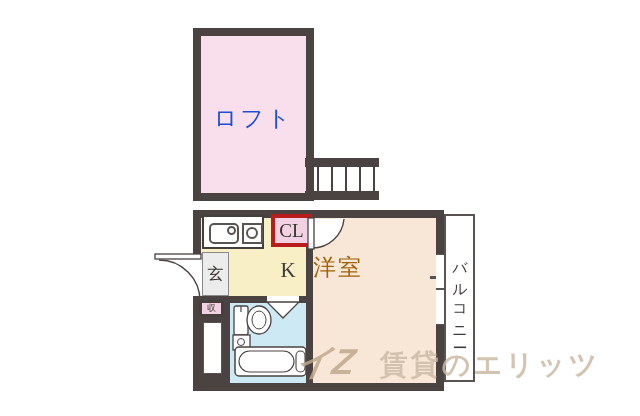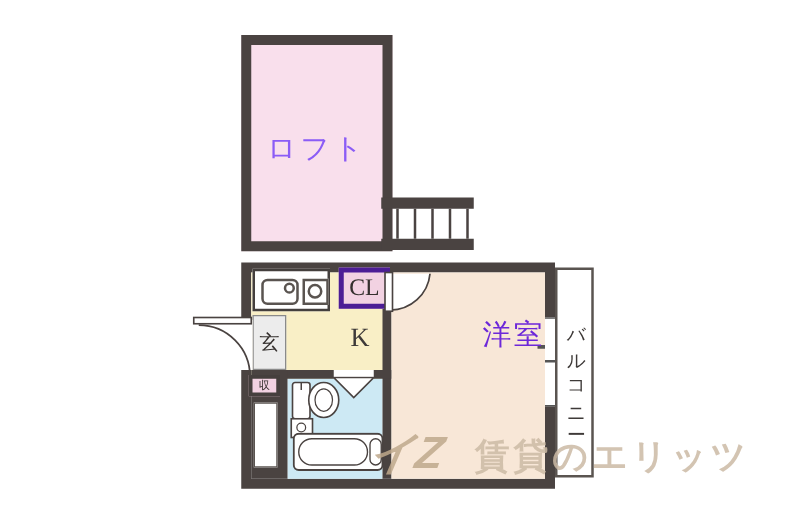--- a/index.html
+++ b/index.html
@@ -9,21 +9,21 @@
     overflow:hidden;
   }
   .abs{position:absolute;box-sizing:border-box;}
   
   .loft{
     left:193px;top:28px;width:121px;height:173px;
     border:8px solid #4a4341;background:#f9dfec;
   }
   .loft-label{
     left:201px;top:103px;width:105px;text-align:center;
-    font-size:23px;letter-spacing:3px;color:#8b5cf6;
+    font-size:23px;letter-spacing:3px;color:#1d4ed8;
   }
   .ladder{
     left:305px;top:158px;width:74px;height:42px;
     border-top:9px solid #4a4341;border-bottom:9px solid #4a4341;
   }
   .rung{position:absolute;top:0;width:2px;height:24px;background:#4a4341;}
   .unit{
     left:193px;top:210px;width:251px;height:181px;
     border:8px solid #4a4341;background:#ffffff;
   }
@@ -35,21 +35,21 @@
   .wall-left-mass{left:201px;top:296px;width:29px;height:87px;}
   .bath-zone{left:230px;top:303px;width:76px;height:80px;background:#cde9f4;}
   
   .counter{left:202px;top:215px;width:62px;height:34px;background:#fff;border:2px solid #443f3d;}
   .sink{position:absolute;left:5px;top:6px;width:26px;height:17px;border:2px solid #5a5450;border-radius:5px;background:#fff;}
   .faucet{position:absolute;left:16px;top:1px;width:5px;height:5px;border:2px solid #5a5450;border-radius:50%;background:#fff;}
   .stove{position:absolute;left:38px;top:6px;width:17px;height:17px;border:2px solid #5a5450;background:#fff;}
   .burner{position:absolute;left:2px;top:2px;width:8px;height:8px;border:2px solid #5a5450;border-radius:50%;}
   .cl-box{
     left:271px;top:214px;width:41px;height:33px;background:#f2d2e2;
-    border:4px solid #4c1d95;color:#35302e;font-size:19px;
+    border:4px solid #b91c1c;color:#35302e;font-size:19px;
     display:flex;align-items:center;justify-content:center;
   }
   .genkan{
     left:202px;top:252px;width:27px;height:44px;background:#ececec;border:1px solid #8a8a8a;
     display:flex;align-items:center;justify-content:center;font-size:16px;color:#35302e;
   }
   .storage-box{
     left:199px;top:300px;width:25px;height:17px;background:#f2d2e2;border:3px solid #453f3d;
     display:flex;align-items:center;justify-content:center;font-size:9px;color:#35302e;
   }
@@ -62,22 +62,22 @@
     left:444px;top:214px;width:31px;height:168px;background:#fff;border:2px solid #5a5450;
     display:flex;align-items:center;justify-content:center;
   }
   .balcony-label{
     writing-mode:vertical-rl;text-orientation:mixed;
     font-size:15px;letter-spacing:5px;color:#3e3a38;
   }
   
   .k-label{left:270px;top:258px;width:36px;text-align:center;font-size:21px;color:#3e3a38;}
   .room-label{
-    left:313px;top:252px;width:123px;text-align:right;
-    font-size:23px;line-height:1.4;color:#6d28d9;letter-spacing:2px;
+    left:313px;top:252px;width:123px;text-align:left;
+    font-size:23px;line-height:1.4;color:#a16207;letter-spacing:2px;
   }
   
   .watermark{
     left:296px;top:344px;display:flex;align-items:flex-start;z-index:50;
     pointer-events:none;white-space:nowrap;
   }
   .wm-logo{
     font-family:"Liberation Sans","DejaVu Sans",sans-serif;
     font-size:36px;font-weight:bold;font-style:italic;line-height:1;
     transform:skewX(-10deg);color:rgba(190,168,140,0.85);margin-right:5px;

